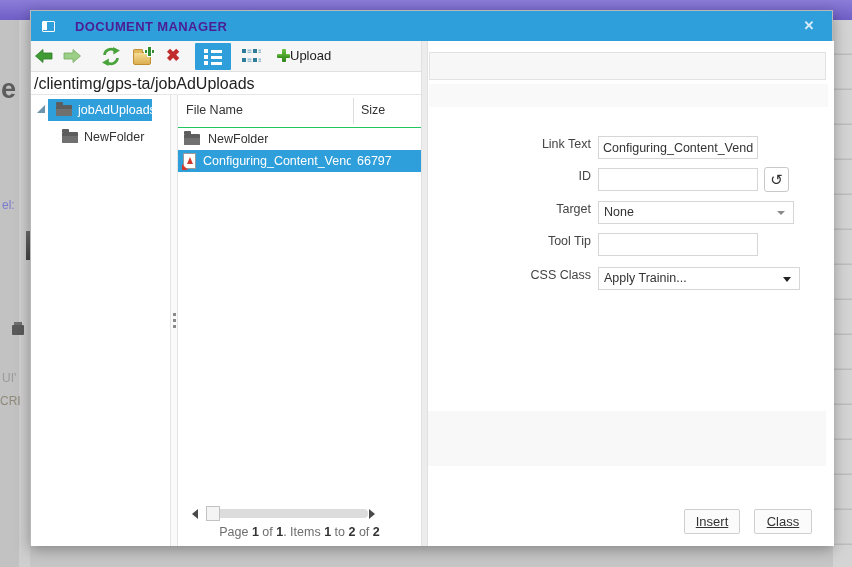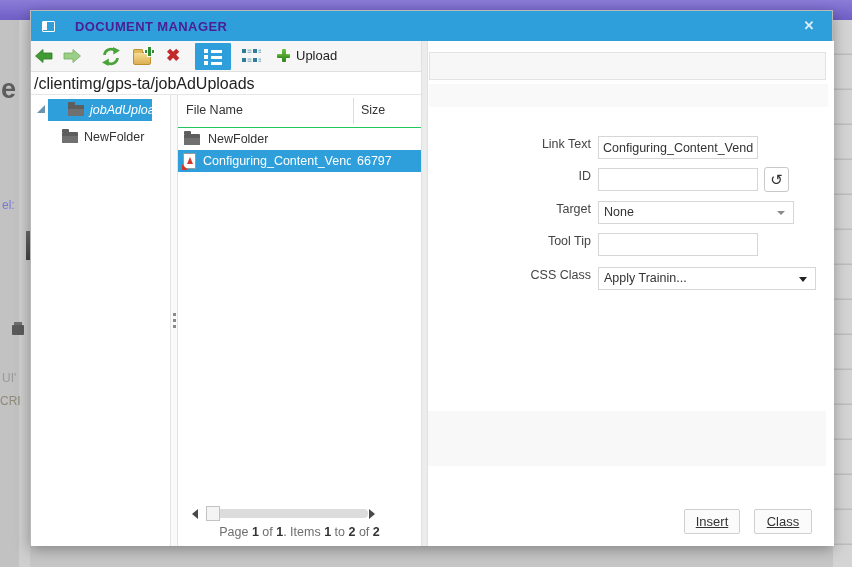--- a/index.html
+++ b/index.html
@@ -44,21 +44,21 @@
   .tb { position:absolute; display:flex; align-items:center; justify-content:center; }
   .arrow-svg { display:block; }
   .tb-back { left:4px; top:8px; }
   .tb-fwd  { left:32px; top:8px; }
   .tb-refresh { left:70px; top:6px; }
   .tb-newfolder { left:100px; top:7px; width:22px; height:18px; }
   .tb-delete { left:135px; top:4px; font-size:17px; color:#c22b2b; font-weight:bold; }
   .tb-listview { left:164px; top:2px; width:36px; height:27px; background:#2f9fdb; border-radius:1px; }
   .tb-gridview { left:211px; top:7px; }
   .tb-upload { left:246px; top:7px; display:flex; align-items:center; }
-  .upload-label { font-size:13px; color:#222; margin-left:6px; }
+  .upload-label { font-size:13px; color:#222; }
 
   .nf-folder { position:relative; width:18px; height:13px; margin-top:3px;
     background:linear-gradient(180deg,#f6dc96,#dcaf52); border:1px solid #c08f2e; border-radius:2px; }
   .nf-folder::before { content:""; position:absolute; left:-1px; top:-4px; width:8px; height:3px;
     background:#e3b95e; border:1px solid #c08f2e; border-bottom:none; border-radius:2px 2px 0 0; }
   .nf-plus { position:absolute; right:-4px; top:-6px; width:9px; height:9px; }
   .nf-plus::before { content:""; position:absolute; left:0; top:3px; width:9px; height:3px; background:#2f8f2f; box-shadow:0 0 0 1px #fff; }
   .nf-plus::after  { content:""; position:absolute; left:3px; top:0; width:3px; height:9px; background:#2f8f2f; box-shadow:0 0 0 1px #fff; }
 
   .lv-glyph { position:absolute; left:9px; top:6px; width:18px; height:15px; }
@@ -70,21 +70,21 @@
     background:linear-gradient(180deg,#6cc044,#2e8418); border-radius:1px; }
 
   .pathbar { position:absolute; left:0; top:61px; width:390px; height:23px; background:#fff;
     border-bottom:1px solid #e6e6e6; font-size:16px; color:#222; line-height:23px; padding-left:3px;
     white-space:nowrap; overflow:hidden; }
 
   .tree { position:absolute; left:0; top:84px; width:139px; height:451px; background:#fff; }
   .tree-expander { position:absolute; left:6px; top:10px; width:0; height:0;
     border-left:8px solid transparent; border-bottom:8px solid #6d94ad; }
   .tree-node-root { position:absolute; left:17px; top:4px; height:22px; width:104px;
-    background:#2f9fdb; display:flex; align-items:center; padding-left:20px;font-style:italic; }
+    background:#2f9fdb; display:flex; align-items:center; padding-left:8px; }
   .tree-node-root .label { color:#fff; font-size:12.5px; margin-left:6px; white-space:nowrap; }
   .tree-node-child { position:absolute; left:31px; top:32px; height:20px; display:flex; align-items:center; }
   .tree-node-child .label { color:#333; font-size:12.5px; margin-left:6px; white-space:nowrap; }
 
   .folder { position:relative; width:16px; height:11px; background:#5d5d5d; border-radius:1px; flex:none; }
   .folder::before { content:""; position:absolute; left:0; top:-3px; width:7px; height:3px;
     background:#5d5d5d; border-radius:1px 1px 0 0; }
   .folder::after { content:""; position:absolute; left:0; top:4px; width:16px; height:7px;
     background:#707070; border-radius:0 0 1px 1px; }
 
@@ -139,21 +139,21 @@
     border:1px solid #d6d6d6; font-family:"Liberation Sans",sans-serif; font-size:12.5px;
     color:#333; padding:0 4px; background:#fff; outline:none; }
   .row-linktext { top:95px; }  .row-id { top:127px; }  .row-target { top:160px; }
   .row-tooltip { top:192px; }  .row-cssclass { top:226px; }
   .refresh-btn { position:absolute; left:336px; top:-1px; width:25px; height:25px;
     border:1px solid #c9c9c9; border-radius:3px; background:#fff; font-size:15px; color:#333;
     text-align:center; line-height:23px; cursor:pointer; }
   .dropdown { position:absolute; left:170px; top:0; height:23px; border:1px solid #d6d6d6;
     background:#fff; font-size:12.5px; color:#333; line-height:21px; padding-left:5px; cursor:pointer; }
   .dd-target { width:196px; }
-  .dd-css { width:218px; }
+  .dd-css { width:202px; }
   .dd-arrow { position:absolute; right:8px; top:9px; width:0; height:0;
     border-left:4px solid transparent; border-right:4px solid transparent; border-top:4px solid #8a8a8a; }
   .dd-arrow.dark { border-left-width:4.5px; border-right-width:4.5px; border-top:5px solid #222; }
 
   .btn { position:absolute; top:468px; height:25px; background:#fbfbfb; border:1px solid #cfcfcf;
     border-radius:2px; font-family:"Liberation Sans",sans-serif; font-size:13px; color:#333;
     text-align:center; cursor:pointer;text-decoration:underline; }
   .btn-insert { left:256px; width:56px; }
   .btn-cancel { left:326px; width:58px; }
 </style>

